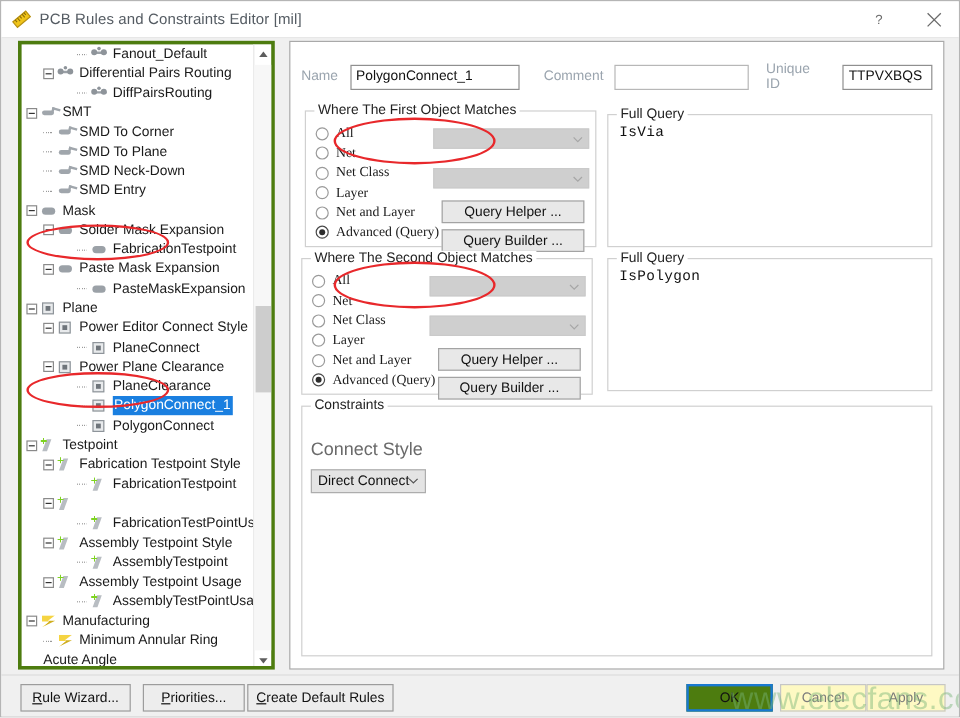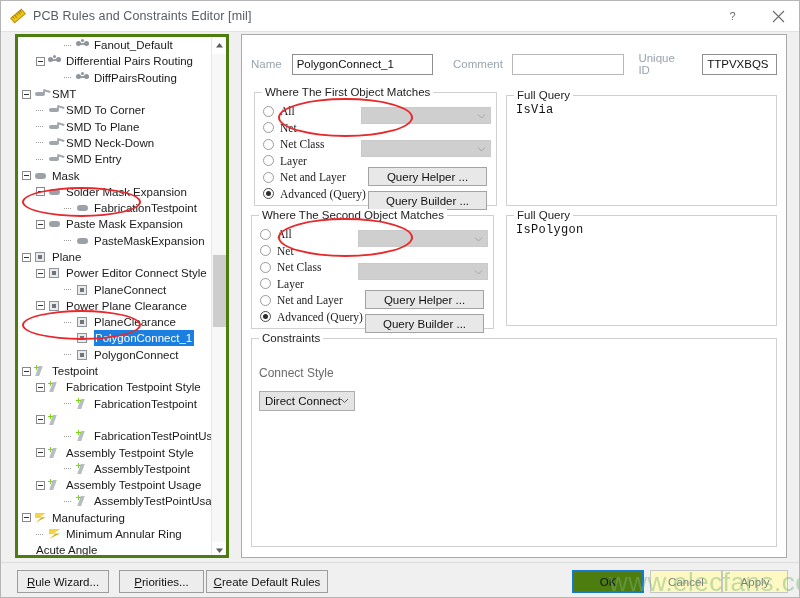--- a/index.html
+++ b/index.html
@@ -224,21 +224,21 @@
     position: absolute; top: -7px; left: 7px; background: #ffffff;
     padding: 0 3px; font-size: 11.5px; color: #222;
   }
   .qtext {
     position: absolute; left: 9px; top: 7px;
     font-family: "Liberation Mono", monospace;
     font-size: 12px; color: #111; letter-spacing: .3px;
   }
 
   
-  .cs-label { position: absolute; font-size: 12px; color: #6a6a6a; }
+  .cs-label { position: absolute; font-size: 15px; color: #6a6a6a; }
   .combo-en {
     position: absolute; background: #e4e4e4; border: 1px solid #adadad;
     box-sizing: border-box; font-size: 11.5px; color: #111;
     display: flex; align-items: center; padding-left: 5px;
   }
   .combo-en .cb-arrow2 {
     position: absolute; right: 5px; top: 50%; transform: translateY(-50%);
     font-size: 8px; color: #555;
   }
 

